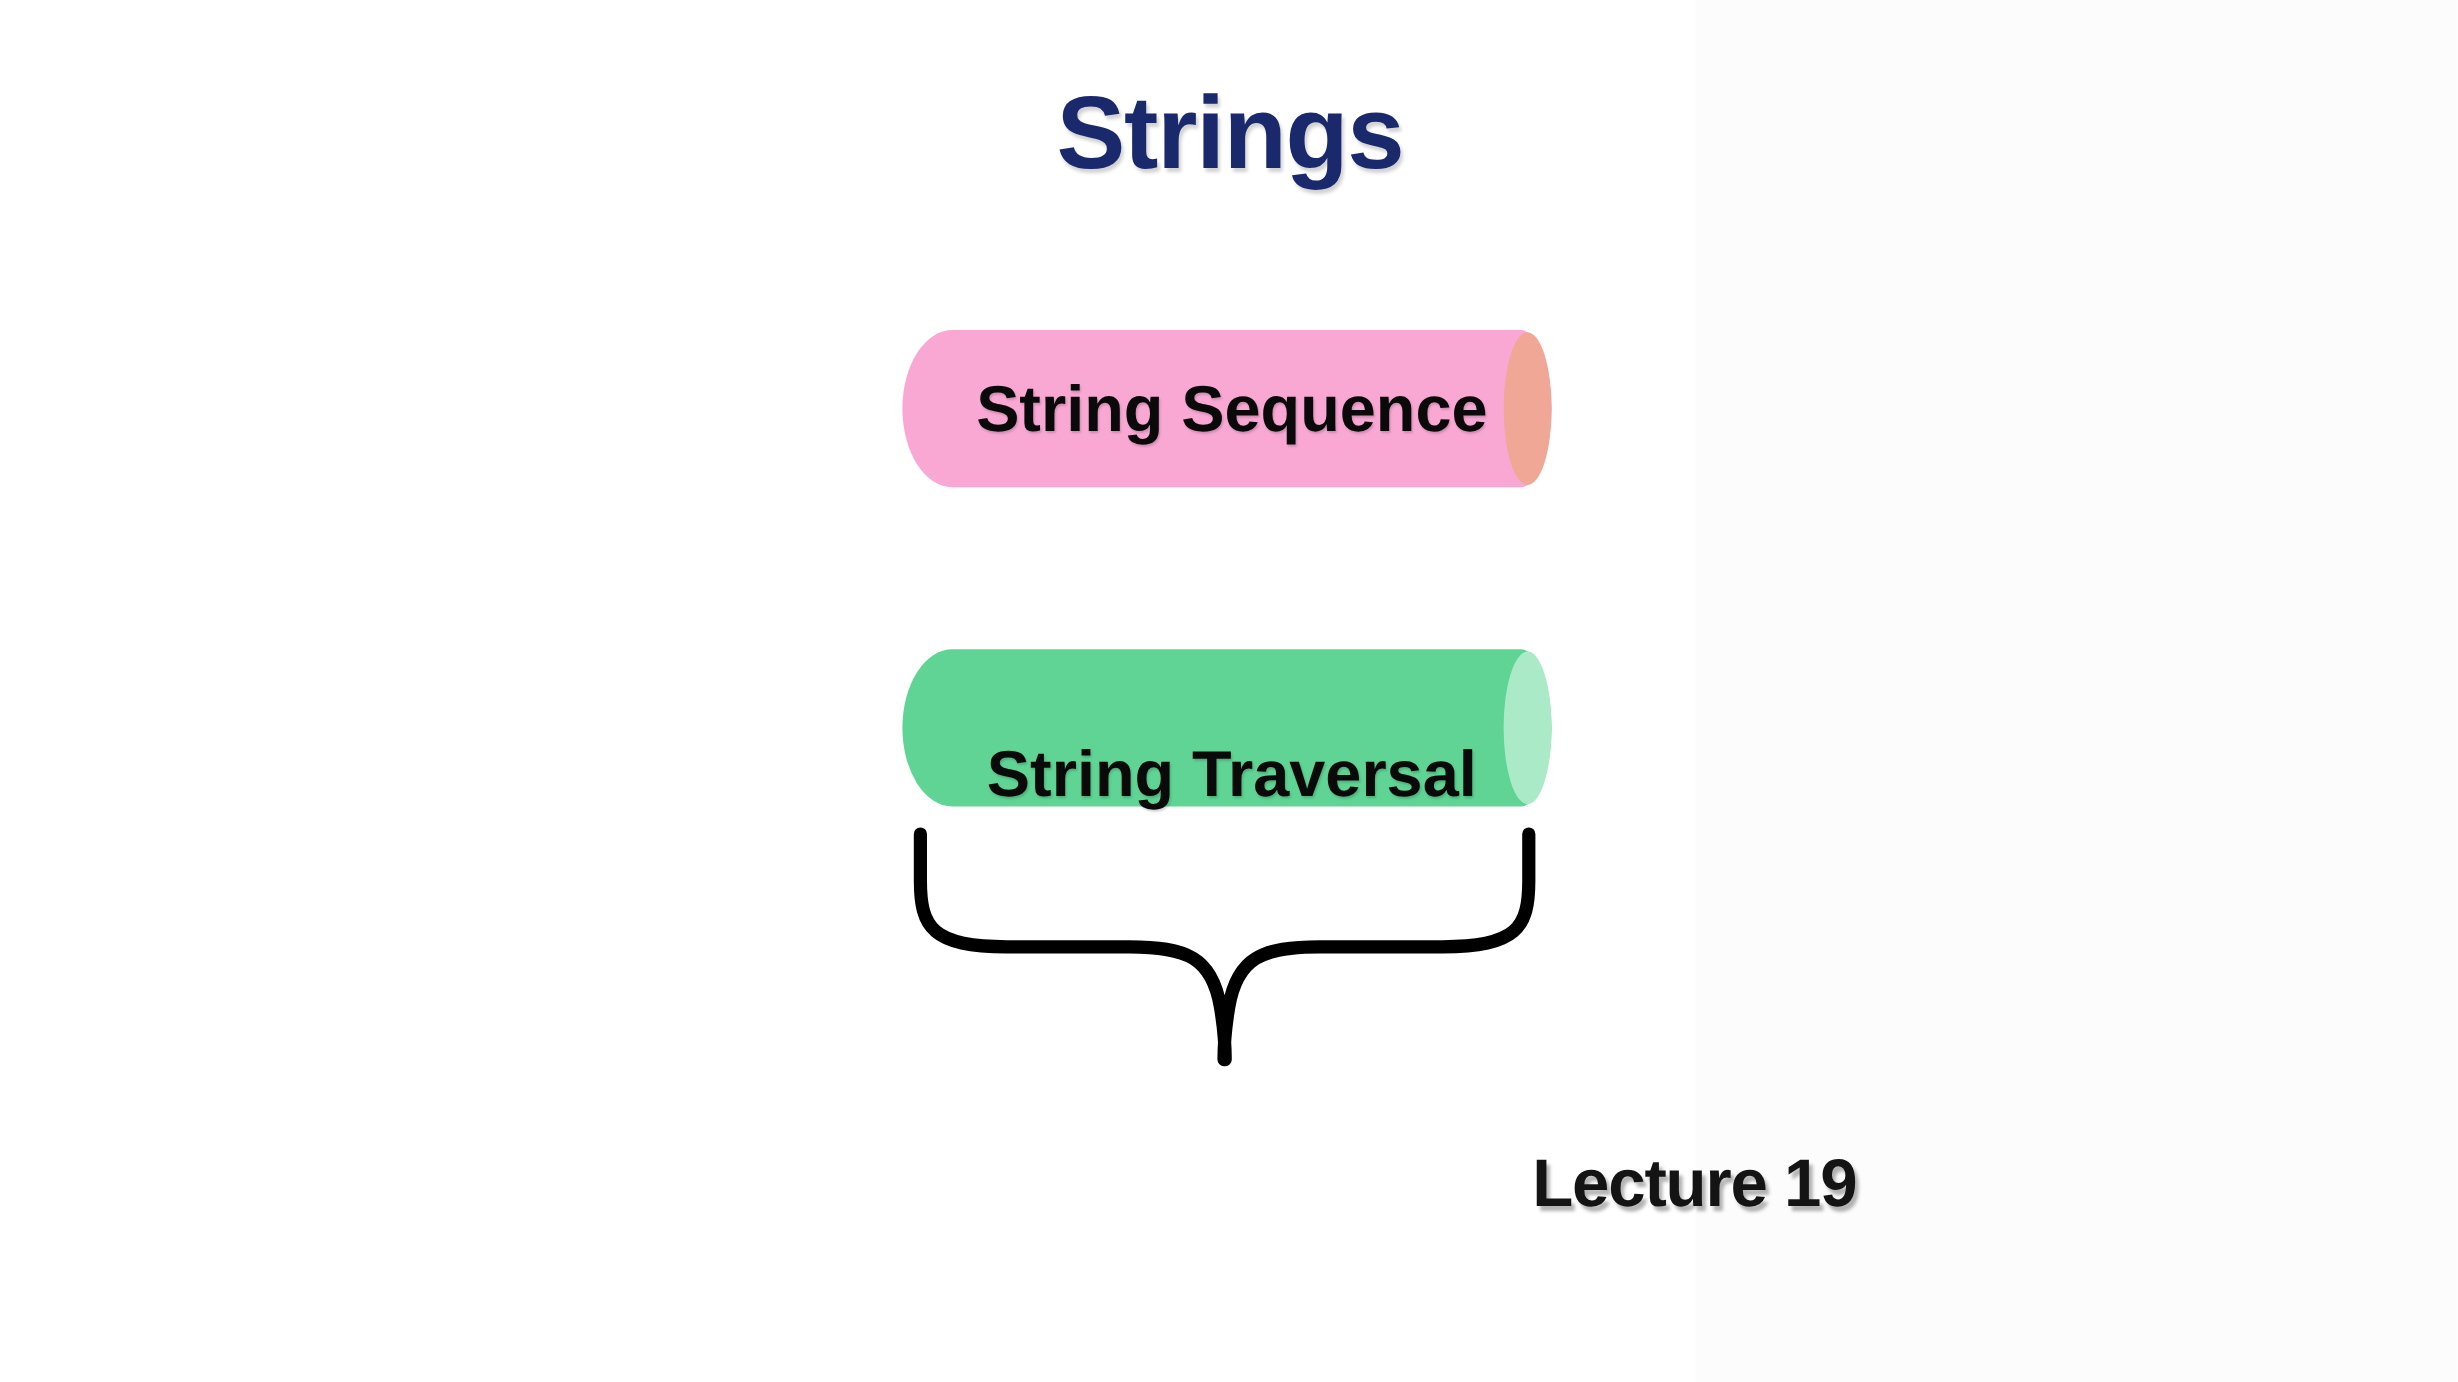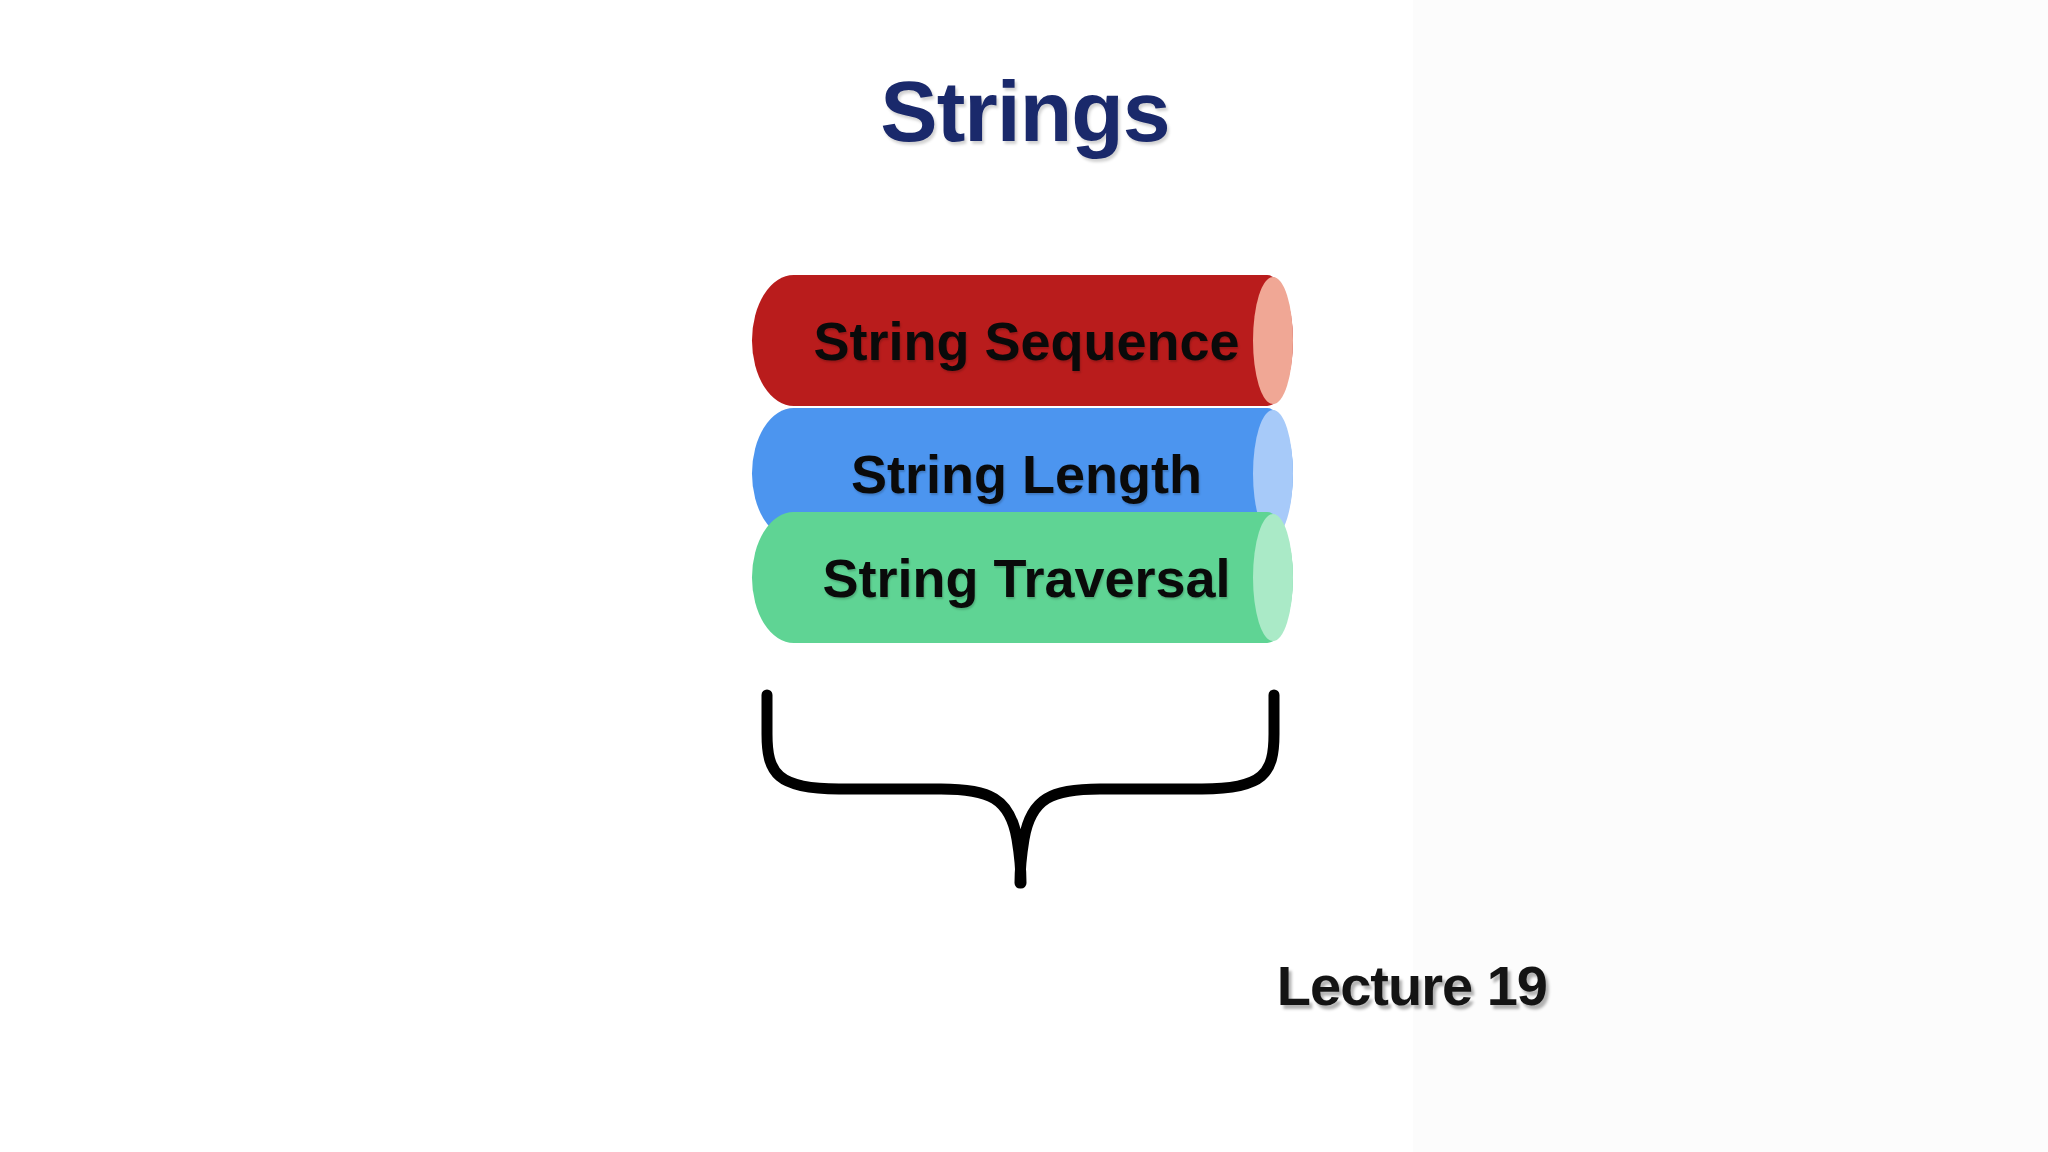--- a/index.html
+++ b/index.html
@@ -24,21 +24,21 @@
     letter-spacing: -1px;
     text-shadow: 2px 3px 3px rgba(0,0,0,0.18);
   }
   .cyl {
     position: absolute; left: 752px; width: 541px; height: 131px;
     border-radius: 42px 26px 26px 42px / 66px 66px 66px 66px;
     display: flex; align-items: center; justify-content: center;
   }
   .cyl.row0 { top: 275px; }
   .cyl.row1 { top: 408px; }
-  .cyl.row2 { top: 512px; }
+  .cyl.row2 { top: 541px; align-items: flex-end; }
   .cyl .cap {
     position: absolute; right: 0; top: 2px; bottom: 2px; width: 40px;
     border-radius: 50%;
   }
   .cyl .label {
     position: relative;
     font-size: 54px; font-weight: bold; line-height: 1;
     letter-spacing: 0;
     text-shadow: 1px 2px 2px rgba(0,0,0,0.18);
     padding-left: 8px;
@@ -57,29 +57,25 @@
 </style>
 </head>
 <body>
 
 <div id="stage" style="background: rgb(255, 255, 255);">
 
   <div class="right-tint" style="background: rgb(252, 252, 252);"></div>
 
   <div class="slide-title" style="color: rgb(26, 41, 107);">Strings</div>
 
-  <div class="cyl row0" style="background: #b91c1c;">
+  <div class="cyl row0" style="background: #f9a8d4;">
     <span class="cap" style="background: rgb(240, 167, 149);"></span>
     <span class="label" style="color: rgb(10, 10, 10);">String Sequence</span>
   </div>
 
-  <div class="cyl row1" style="background: rgb(76, 149, 239);">
-    <span class="cap" style="background: rgb(167, 202, 249);"></span>
-    <span class="label" style="color: rgb(10, 10, 10);">String Length</span>
-  </div>
 
   <div class="cyl row2" style="background: rgb(95, 212, 148);">
     <span class="cap" style="background: rgb(170, 234, 199);"></span>
     <span class="label" style="color: rgb(10, 10, 10);">String Traversal</span>
   </div>
 
   <svg class="brace-svg" viewBox="740 680 560 215" xmlns="http://www.w3.org/2000/svg">
     <path d="M 767 695 L 767 734 C 767 773 777 789 839 789 L 941 789 C 989 789 1010 798 1017 839 C 1020 857 1021 869 1021 883
              M 1274 695 L 1274 734 C 1274 773 1264 789 1202 789 L 1100 789 C 1052 789 1031 798 1024 839 C 1021 857 1020 869 1020 883" fill="none" stroke="#000000" stroke-width="11" stroke-linecap="round" stroke-linejoin="round"></path>
   </svg>

